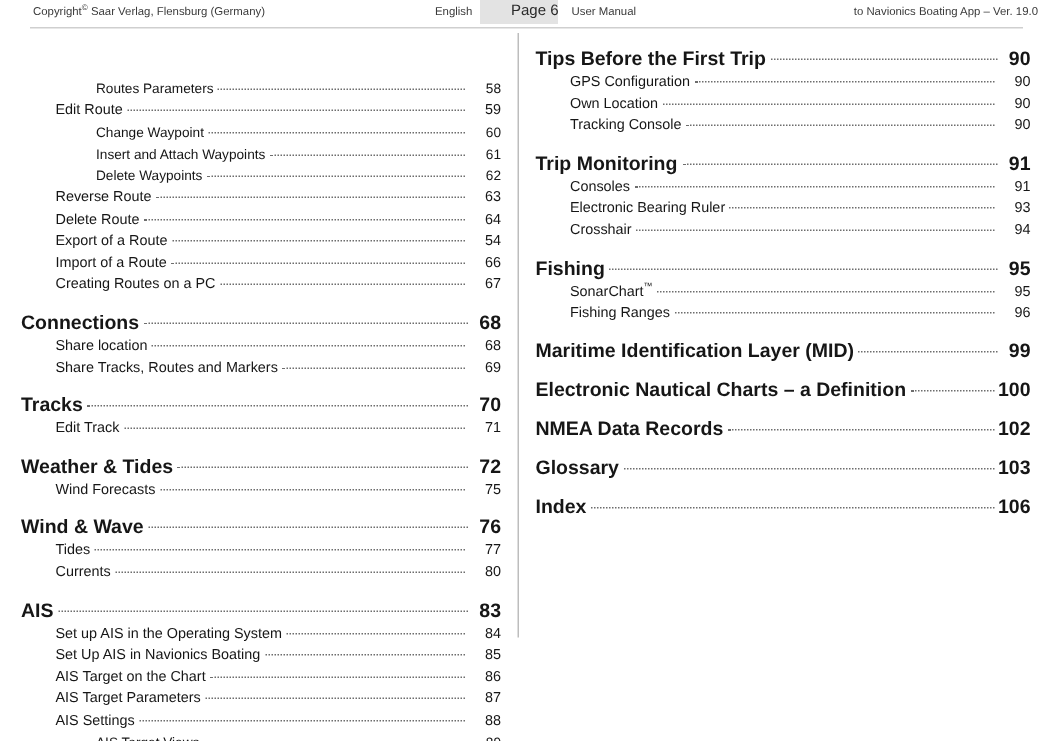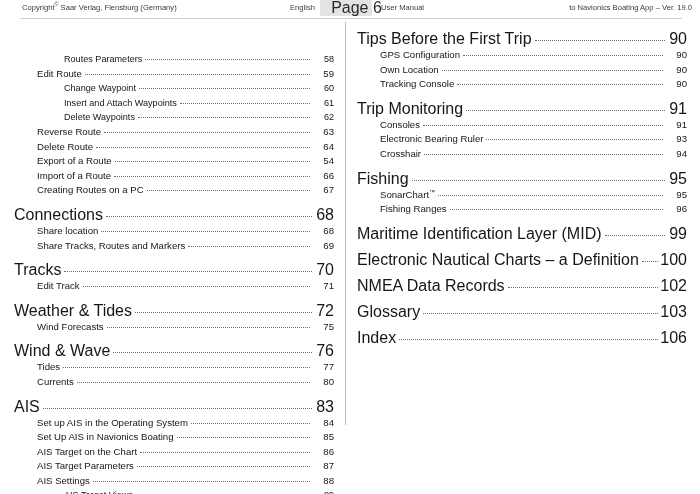--- a/index.html
+++ b/index.html
@@ -48,21 +48,21 @@
     background: #e3e3e3;
   }
   #hdr-pagenum {
     position: absolute;
     left: 320px;
     top: 0;
     width: 73px;
     height: 16px;
     line-height: 16px;
     text-align: center;
-    font-size: 16px;
+    font-size: 10px;
     color: #2a2a2a;
     white-space: nowrap;
   }
   #hdr-manual { left: 381px; text-align: right; }
   #hdr-app { right: 8px; }
   #hdr-rule {
     position: absolute;
     left: 20px;
     top: 18px;
     width: 662px;
@@ -111,22 +111,22 @@
     top: -2px;
     min-width: 8px;
   }
   .toc-page {
     flex: 0 0 auto;
     text-align: right;
   }
 
   
   .toc-entry.lvl0 {
-    font-size: 16px;
-    font-weight: normal;
+    font-size: 13px;
+    font-weight: bold;
     line-height: 15px;
     padding-top: 9px;
     padding-bottom: 2px;
     margin-left: 0px;
   }
   .toc-entry.lvl0 .toc-page { min-width: 20px; }
   .toc-entry.lvl0 .toc-leader { top: -3px; }
 
   
   .toc-entry.lvl1 {

